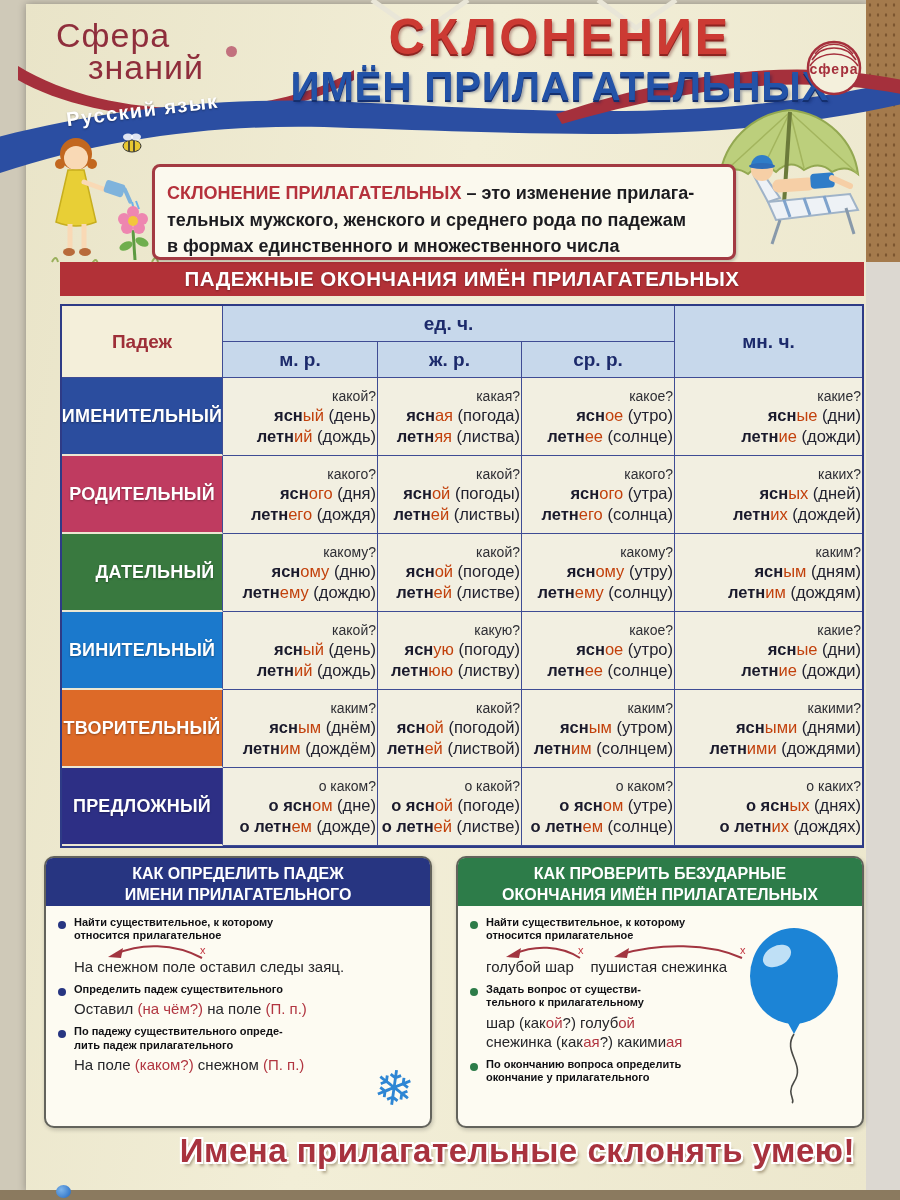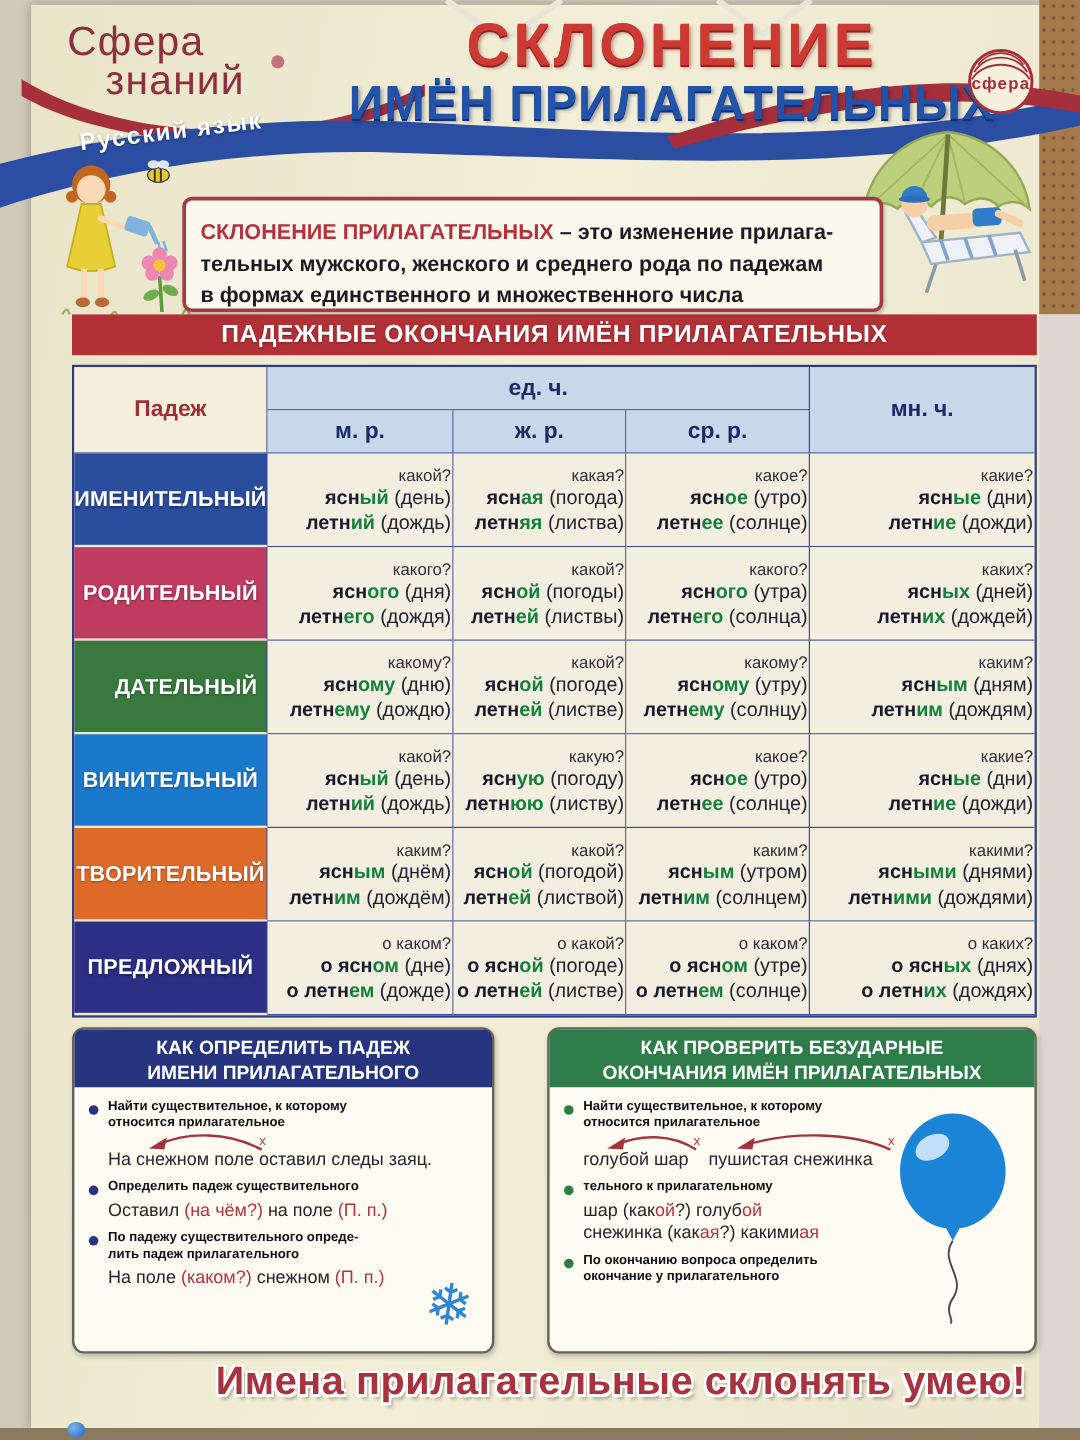--- a/index.html
+++ b/index.html
@@ -50,27 +50,27 @@
   .trow{display:grid;grid-template-columns:161px 155px 144px 153px 187px;height:78px;}
   .case-cell{display:flex;align-items:center;justify-content:center;text-align:center;color:#fff;
     font-weight:700;font-size:18px;letter-spacing:.2px;padding:0 2px;
     border-right:1px solid #3f4c94;border-bottom:2px solid #ece7d2;text-shadow:0 1px 2px rgba(0,0,0,.35);}
   .data-cell{display:flex;flex-direction:column;align-items:flex-end;justify-content:center;gap:2px;
     background:#f2efe1;border-right:1px solid #3f4c94;border-bottom:1px solid #3f4c94;padding:1px;}
   .trow .data-cell:last-child{border-right:none;}
   .q{font-size:14px;color:#2e2e34;}
   .wline{font-size:16.5px;white-space:nowrap;}
   .sg-s{font-weight:700;color:#1a1a2c;}
-  .sg-e{font-weight:700;color:#15803d;}
+  .sg-e{font-weight:400;color:#c2410c;}
   .sg-n{color:#222230;}
   .sg-p{color:#26262a;}
   .sg-r{color:#b13540;}
   .ibox{position:absolute;top:856px;height:272px;z-index:2;background:#fdfbf2;border:2px solid #63635c;
     border-radius:10px;box-sizing:border-box;box-shadow:1px 2px 4px rgba(0,0,0,.2);}
-  .ibox.left{left:60px;width:352px;}
+  .ibox.left{left:44px;width:388px;}
   .ibox.right{left:456px;width:408px;}
   .ibox-title{height:48px;color:#fff;font-weight:700;font-size:16px;line-height:1.32;text-align:center;
     border-radius:7px 7px 0 0;padding-top:5px;box-sizing:border-box;}
   .ibox-title.navy{background:#273581;}
   .ibox-title.green{background:#2d7c49;}
   .items{padding:4px 10px 4px 12px;position:relative;z-index:2;}
   .item{display:flex;gap:8px;margin:6px 0;}
   .dot{width:8px;height:8px;border-radius:50%;margin-top:5px;flex:none;}
   .ibox.left .dot{background:#273581;}
   .ibox.right .dot{background:#2d7c49;}
@@ -388,20 +388,21 @@
                   <text x="84" y="9" font-size="11" fill="#c23540">х</text>
                   <path d="M248,13 C 215,-2 165,-2 128,9" fill="none" stroke="#a23540" stroke-width="2"></path>
                   <polygon points="120,12 135,3 133,13" fill="#a23540"></polygon>
                   <text x="246" y="9" font-size="11" fill="#c23540">х</text>
                 </svg></div></div>
           </div>
         </div>
         <div class="item">
           <span class="dot"></span>
           <div class="ibody">
+            <div class="itext">Задать вопрос от существи-</div>
             <div class="itext">тельного к прилагательному</div>
             <div class="ex"><span class="sg-p">шар (как</span><span class="sg-r">ой</span><span class="sg-p">?) голуб</span><span class="sg-r">ой</span></div>
             <div class="ex"><span class="sg-p">снежинка (как</span><span class="sg-r">ая</span><span class="sg-p">?) какими</span><span class="sg-r">ая</span></div>
           </div>
         </div>
         <div class="item">
           <span class="dot"></span>
           <div class="ibody">
             <div class="itext">По окончанию вопроса определить</div>
             <div class="itext">окончание у прилагательного</div>

